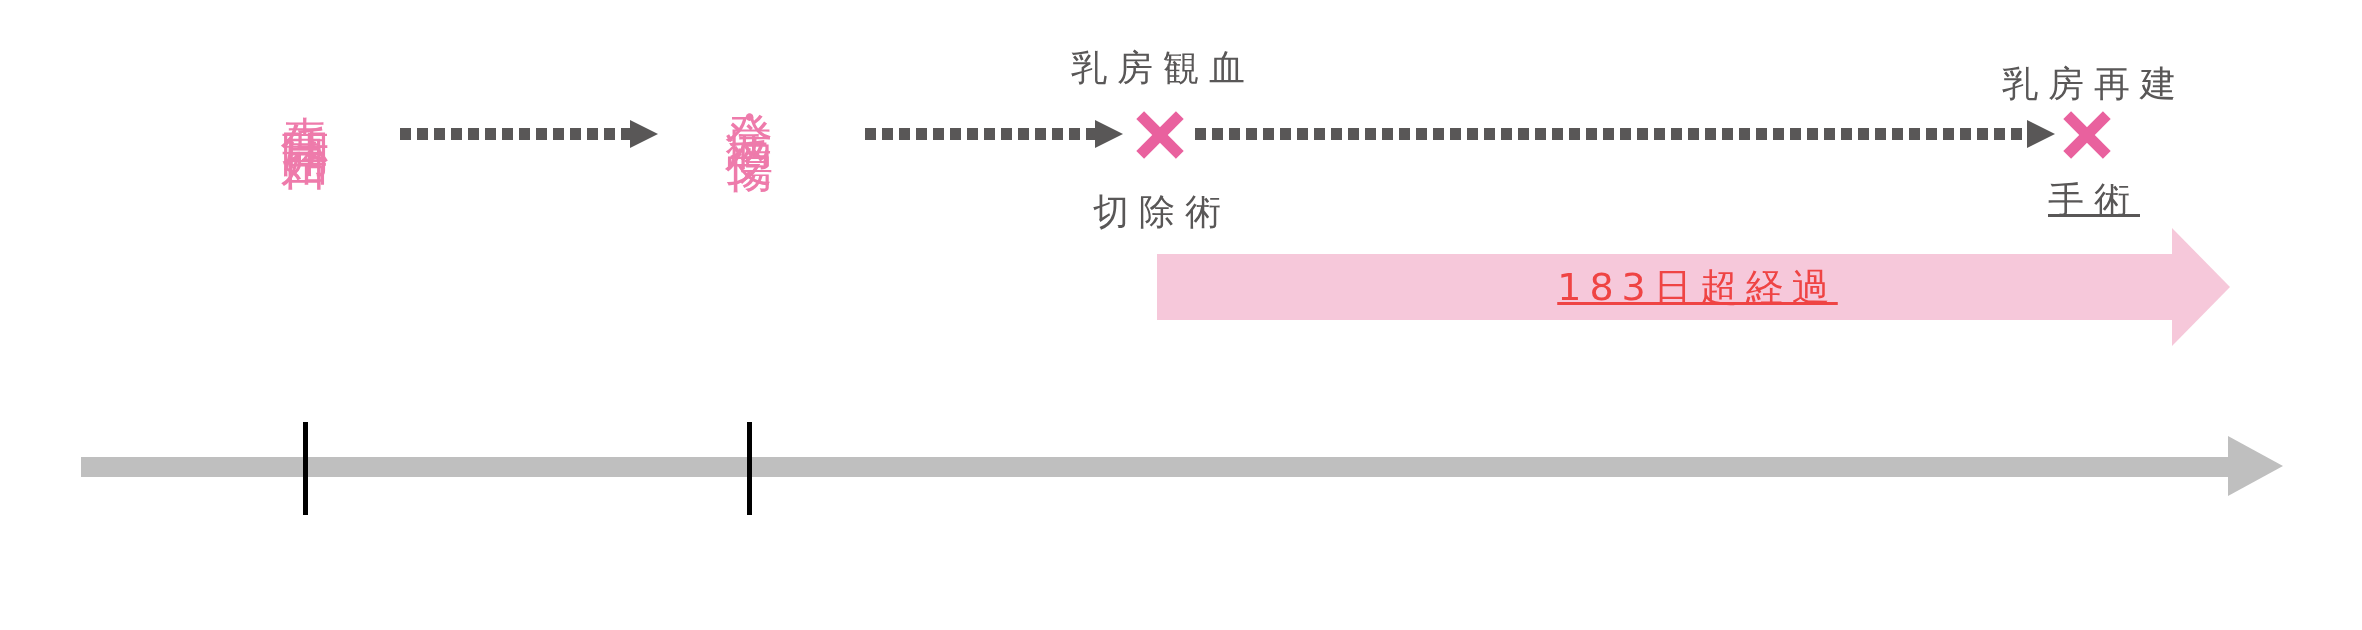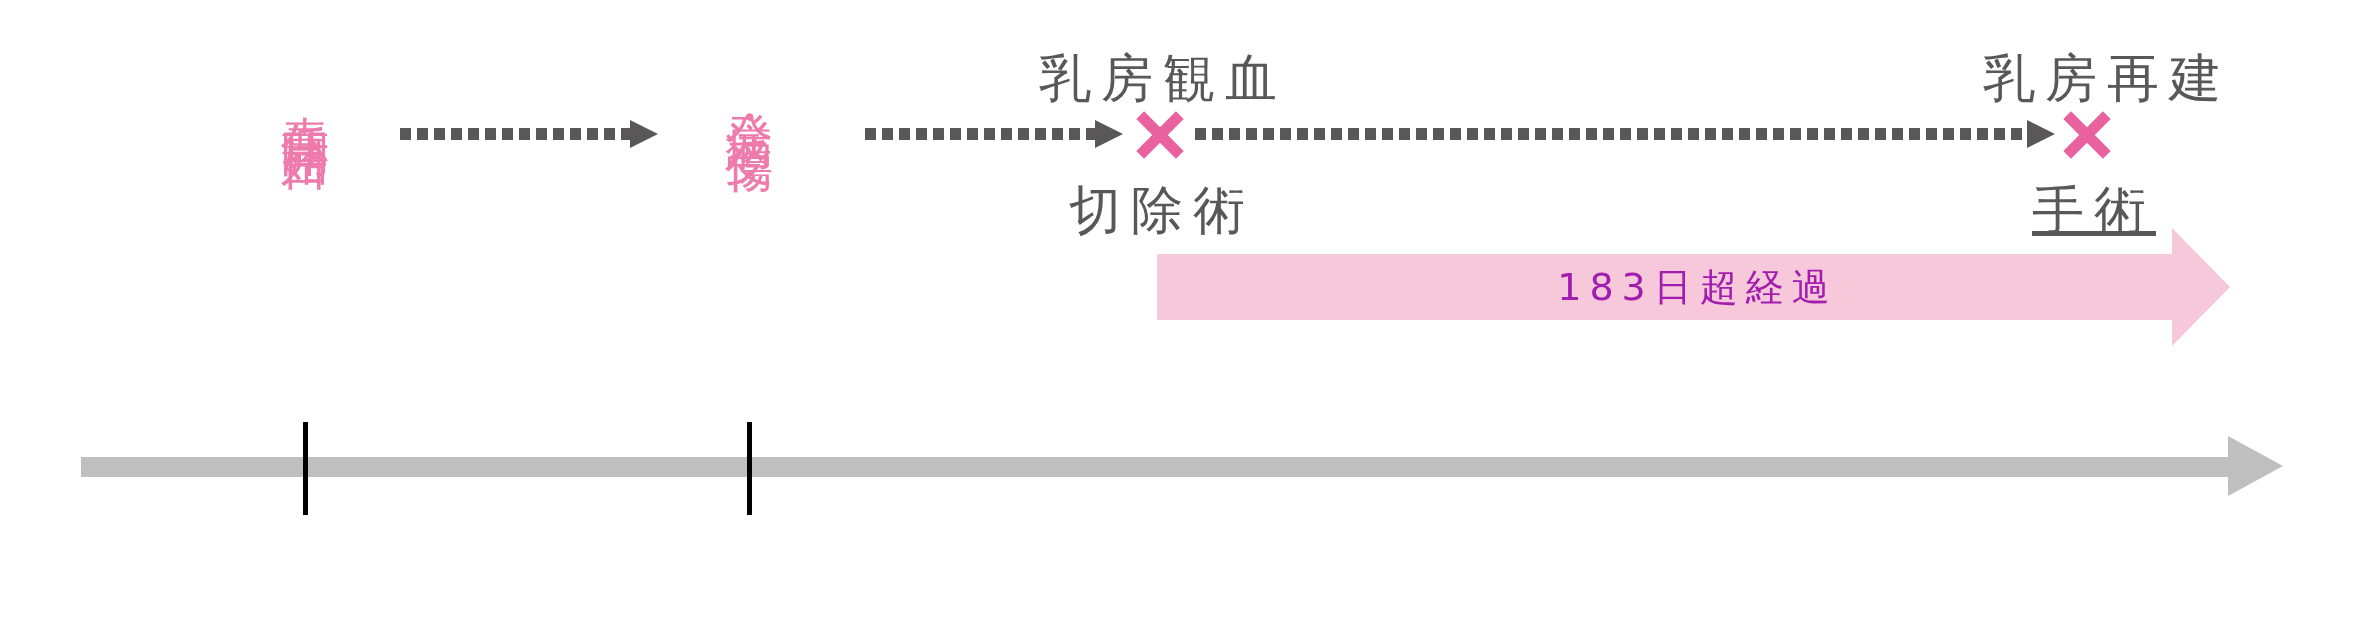--- a/index.html
+++ b/index.html
@@ -51,46 +51,46 @@
     width:56px;height:11px;background:#e9619e;
   }
   .x-mark::before{transform:translate(-50%,-50%) rotate(45deg);}
   .x-mark::after{transform:translate(-50%,-50%) rotate(-45deg);}
   .x1{left:1160px;top:135px;}
   .x2{left:2087px;top:135px;}
 
   
   .ev-label{
     position:absolute;
-    color:#595757;font-size:52px;letter-spacing:10px;
+    color:#595757;font-size:36px;letter-spacing:10px;
     white-space:nowrap;transform:translateX(-50%);
     font-weight:500;
   }
   .ev1-top{left:1163px;top:44px;}
-  .ev1-bottom{left:1162px;top:176px;}
-  .ev2-top{left:2094px;top:44px;margin-left:13px;}
+  .ev1-bottom{left:1162px;top:188px;}
+  .ev2-top{left:2094px;top:60px;}
   .ev2-bottom{left:2094px;top:176px;text-decoration:underline;}
 
   
   .banner{position:absolute;left:1157px;top:228px;width:1073px;height:118px;}
   .banner .bar{
     position:absolute;left:0;top:26px;width:1015px;height:66px;
     background:#f6c8da;
   }
   .banner .head{
     position:absolute;left:1015px;top:0;width:0;height:0;
     border-left:58px solid #f6c8da;
     border-top:59px solid transparent;
     border-bottom:59px solid transparent;
   }
   .banner .label{
     position:absolute;left:0;top:0;width:100%;height:100%;
     display:flex;align-items:center;justify-content:center;
-    color:#a21caf;font-size:38px;letter-spacing:8px;font-weight:500;
-    padding-left:8px;box-sizing:border-box;
+    color:#ef4444;font-size:38px;letter-spacing:8px;font-weight:500;
+    padding-left:8px;box-sizing:border-box;text-decoration:underline;
   }
 
   
   .axis-bar{
     position:absolute;left:81px;top:457px;width:2147px;height:20px;
     background:#bfbfbf;
   }
   .axis-head{
     position:absolute;left:2228px;top:436px;width:0;height:0;
     border-left:55px solid #bfbfbf;

